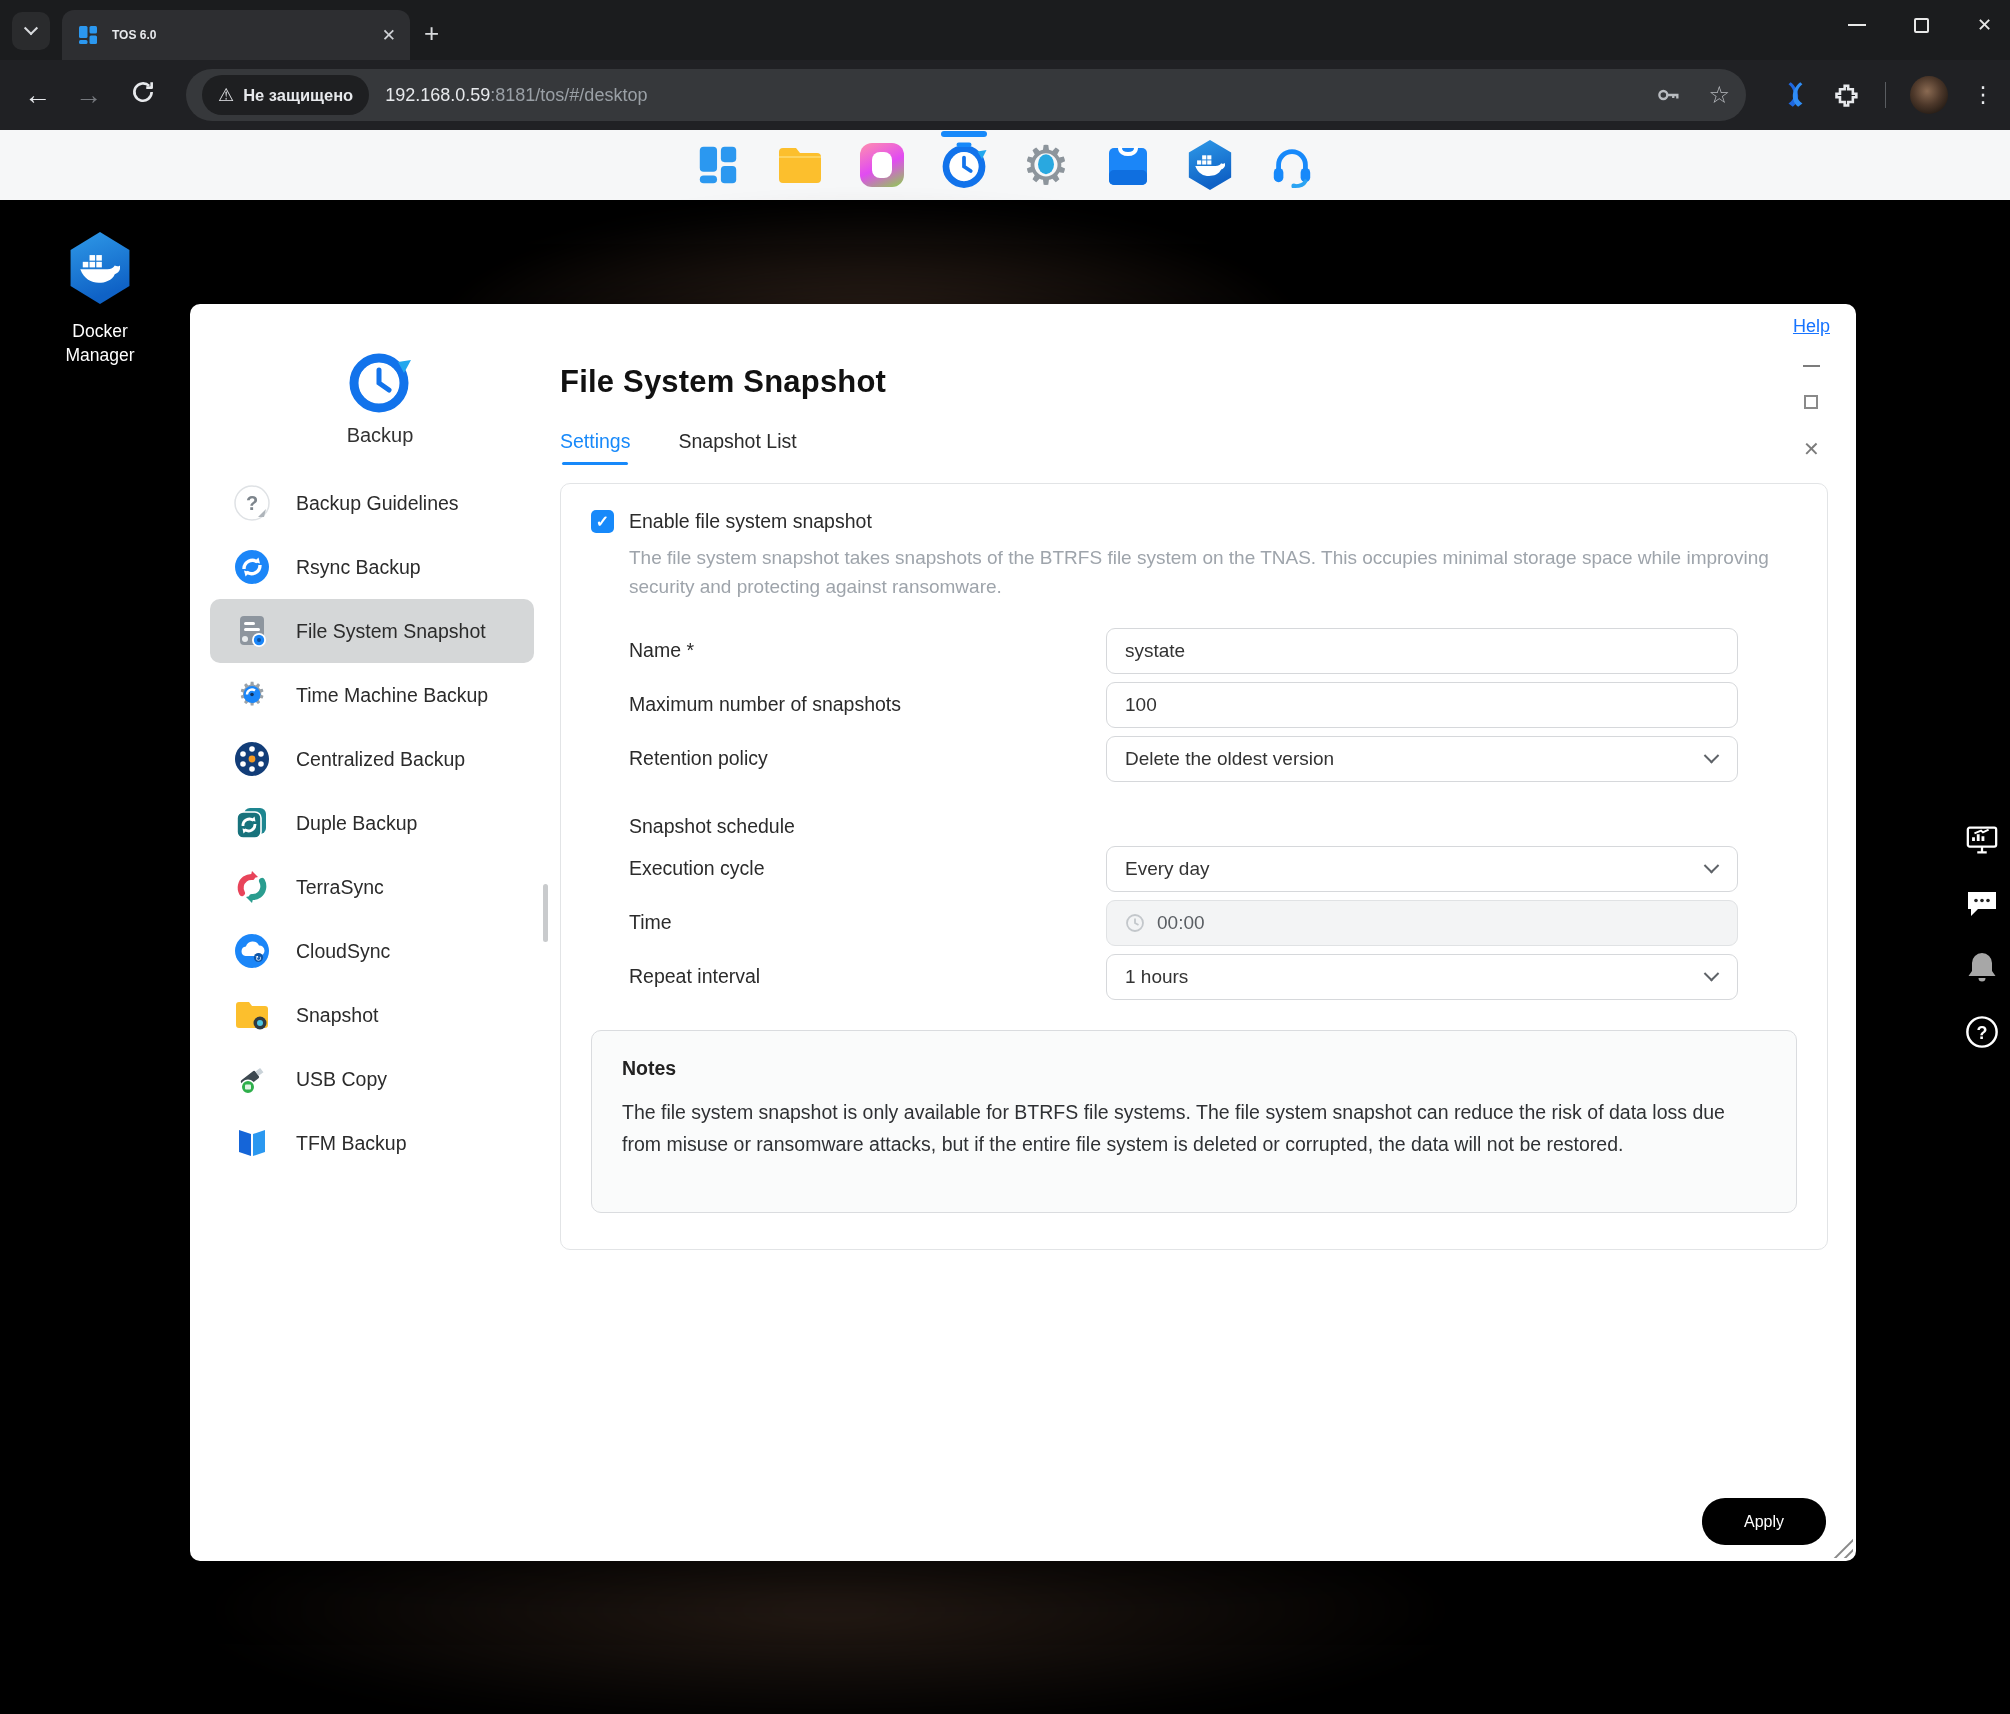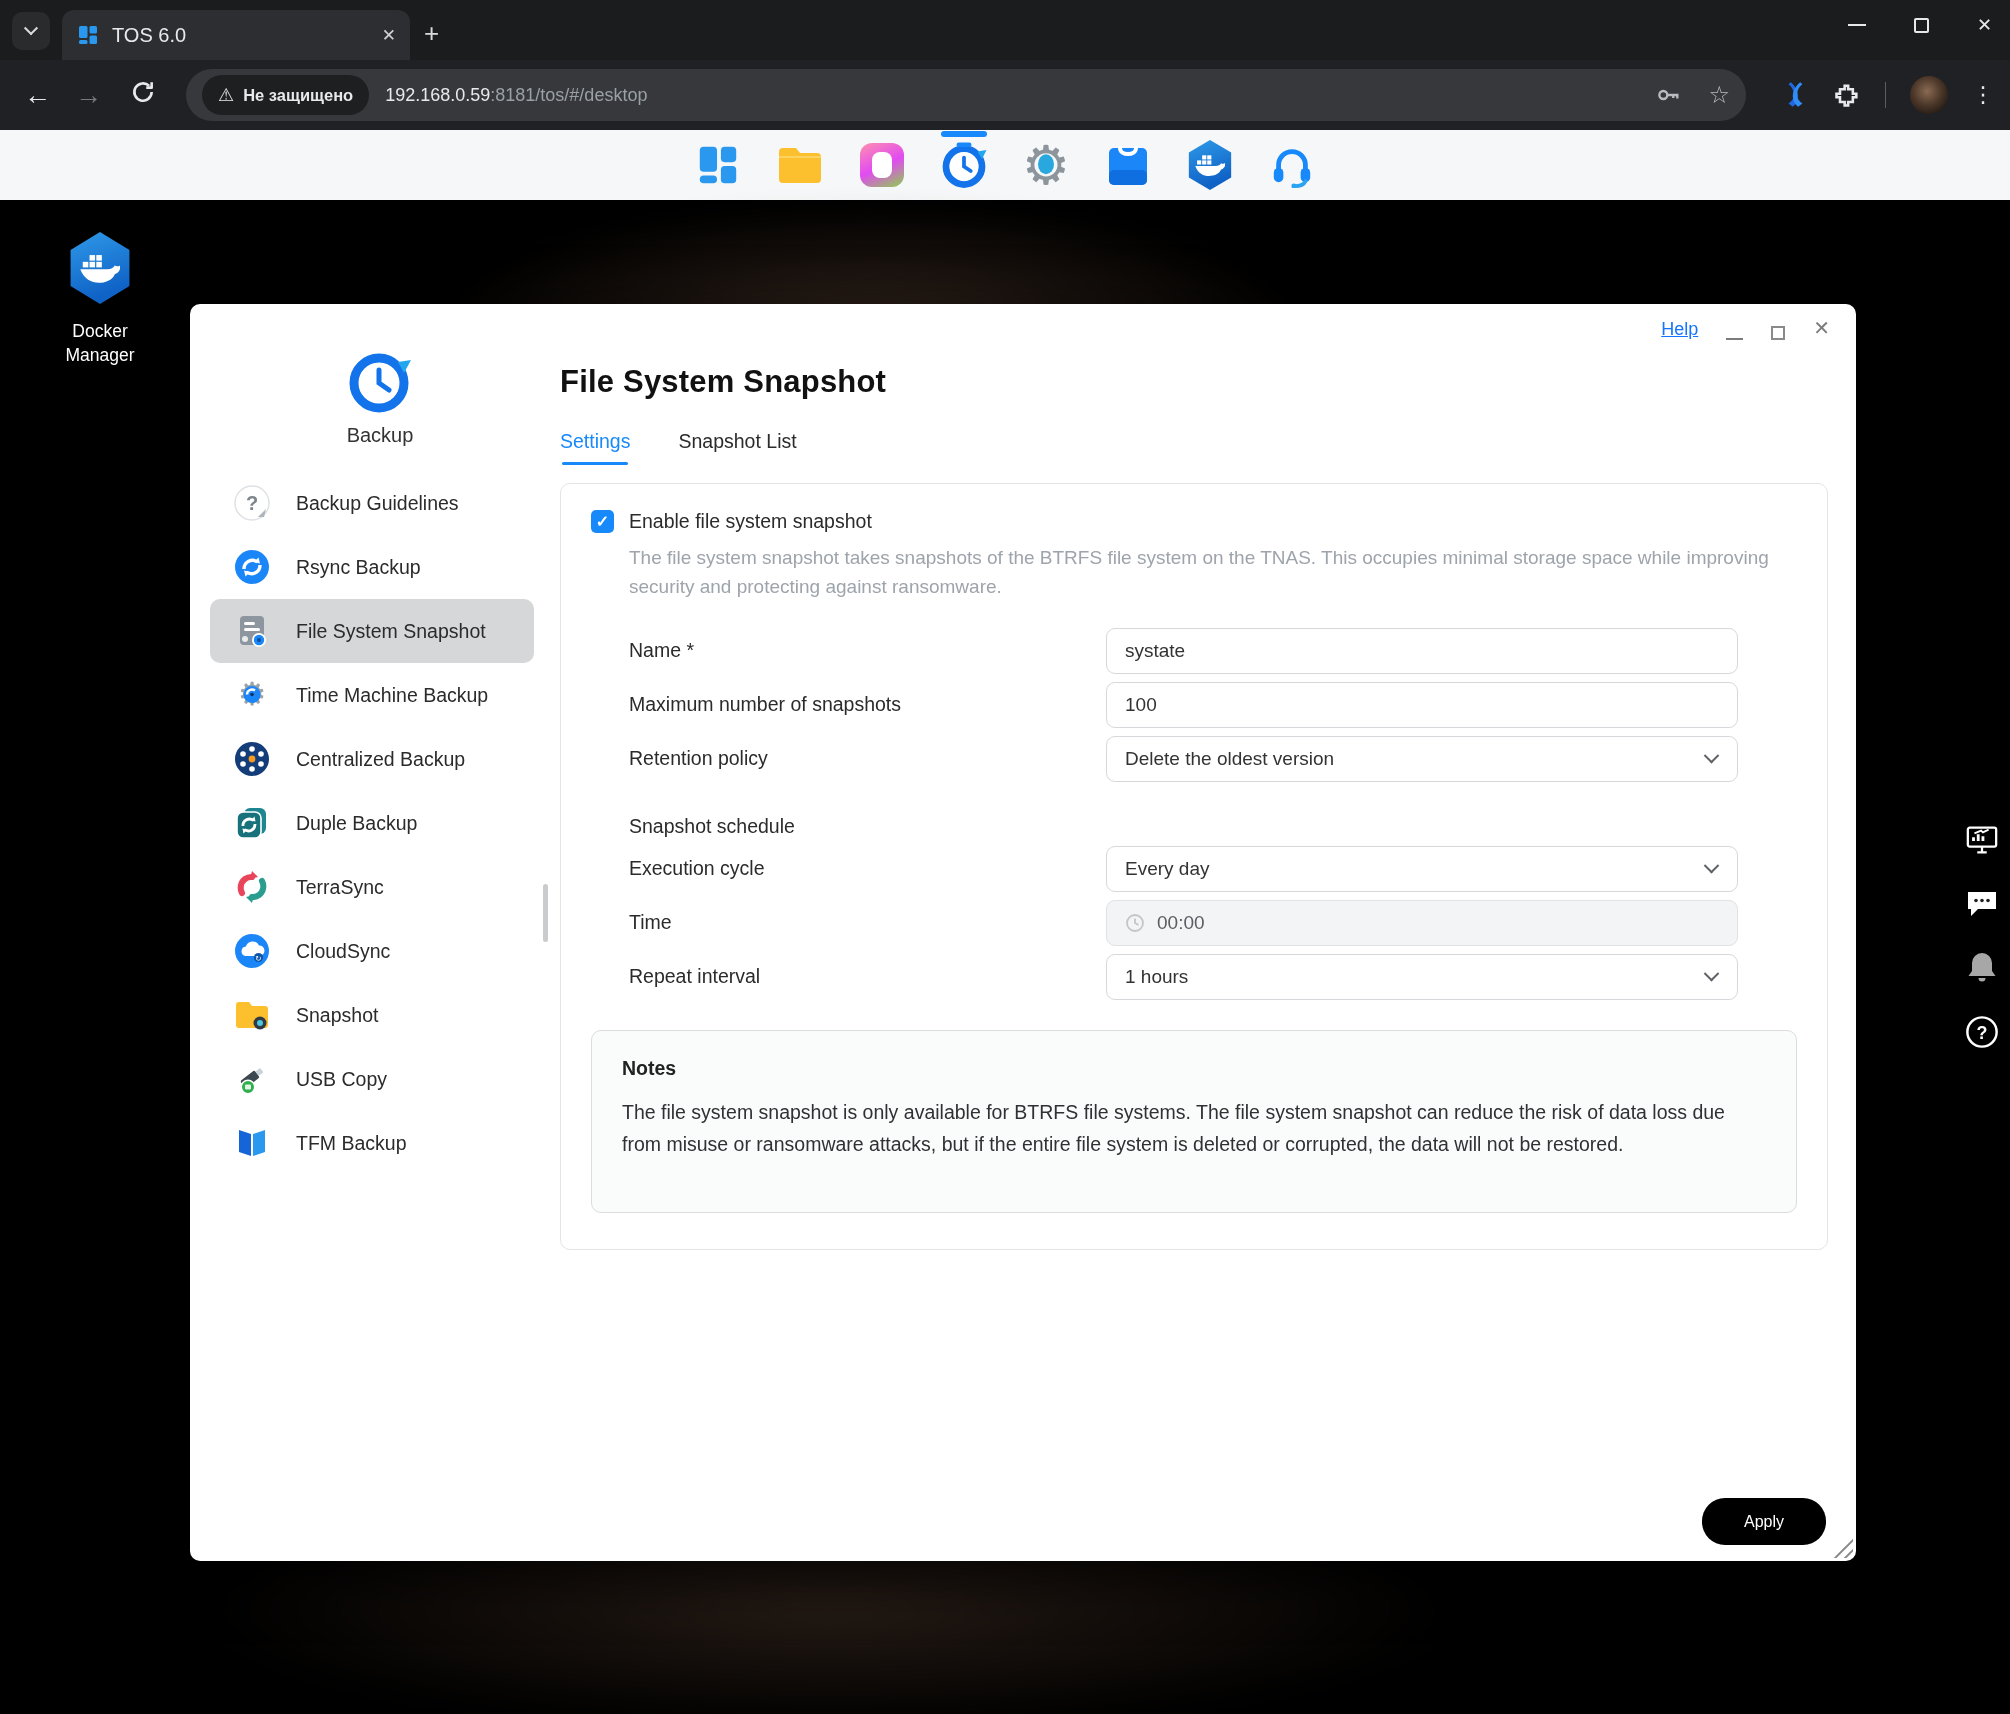--- a/index.html
+++ b/index.html
@@ -8,21 +8,21 @@
   #screen { position:relative; width:2010px; height:1714px; overflow:hidden; }
 
   
   .tabbar { position:absolute; left:0; top:0; width:2010px; height:60px; background:#1b1c1e; }
   .tab-search { position:absolute; left:12px; top:12px; width:38px; height:38px; border-radius:10px;
     background:#2a2b2d; color:#d8dadd; display:flex; align-items:center; justify-content:center; }
   .chev-down { width:10px; height:10px; border-right:2.4px solid #d8dadd; border-bottom:2.4px solid #d8dadd;
     transform:rotate(45deg) translate(-2px,-2px); }
   .tab { position:absolute; left:62px; top:10px; width:348px; height:50px; background:#2d2e31;
     border-radius:12px 12px 0 0; display:flex; align-items:center; padding:0 14px; gap:12px; }
-  .tab-title { color:#e7e9ec; font-size:20px; flex:1; }
+  .tab-title { color:#e7e9ec; font-size:12px; flex:1;font-weight:bold; }
   .tab-close { color:#cfd2d6; font-size:17px; }
   .newtab-btn { position:absolute; left:424px; top:18px; color:#d8dadd; font-size:26px; font-weight:400; }
   .win-controls { position:absolute; right:18px; top:14px; display:flex; gap:48px; align-items:center; }
   .wc { color:#e8e8e8; font-size:18px; }
   .wc-min { width:18px; height:2px; background:#e8e8e8; }
   .wc-max { width:15px; height:15px; border:2px solid #e8e8e8; border-radius:2px; }
 
   .toolbar { position:absolute; left:0; top:60px; width:2010px; height:70px; background:#202124;
     display:flex; align-items:center; }
   .nav-ic { font-size:27px; color:#e7e9ec; margin-left:24px; }
@@ -68,21 +68,21 @@
     background:linear-gradient(160deg,#2f9ae8 0%,#0f62c6 80%); display:flex; align-items:center; justify-content:center; }
   .shortcut-label { margin-top:16px; color:#fff; font-size:17.5px; line-height:1.35; }
 
   
   .edge-panel { position:absolute; right:10px; top:822px; display:flex; flex-direction:column; gap:28px; align-items:center; }
   .edge-ic { width:36px; height:36px; display:flex; align-items:center; justify-content:center; }
 
   
   .dialog { position:absolute; left:190px; top:304px; width:1666px; height:1257px; background:#fff;
     border-radius:10px; box-shadow:0 12px 60px rgba(0,0,0,.55); }
-  .dlg-controls { position:absolute; right:26px; top:12px; display:flex; align-items:flex-end; gap:28px; z-index:5; }
+  .dlg-controls { position:absolute; right:26px; top:12px; display:flex; align-items:center; gap:28px; z-index:5;flex-direction:column; }
   .help-link { color:#1673ff; font-size:18px; text-decoration:underline; }
   .dc-min { width:17px; height:2px; background:#7c7c7c; }
   .dc-max { width:14px; height:14px; border:2px solid #8a8a8a; }
   .dc-close { color:#7c7c7c; font-size:20px; }
 
   .dlg-body { display:flex; height:100%; }
 
   
   .side { width:360px; padding:46px 0 8px 20px; position:relative; }
   .side-logo { width:64px; height:64px; margin:0 auto; }

